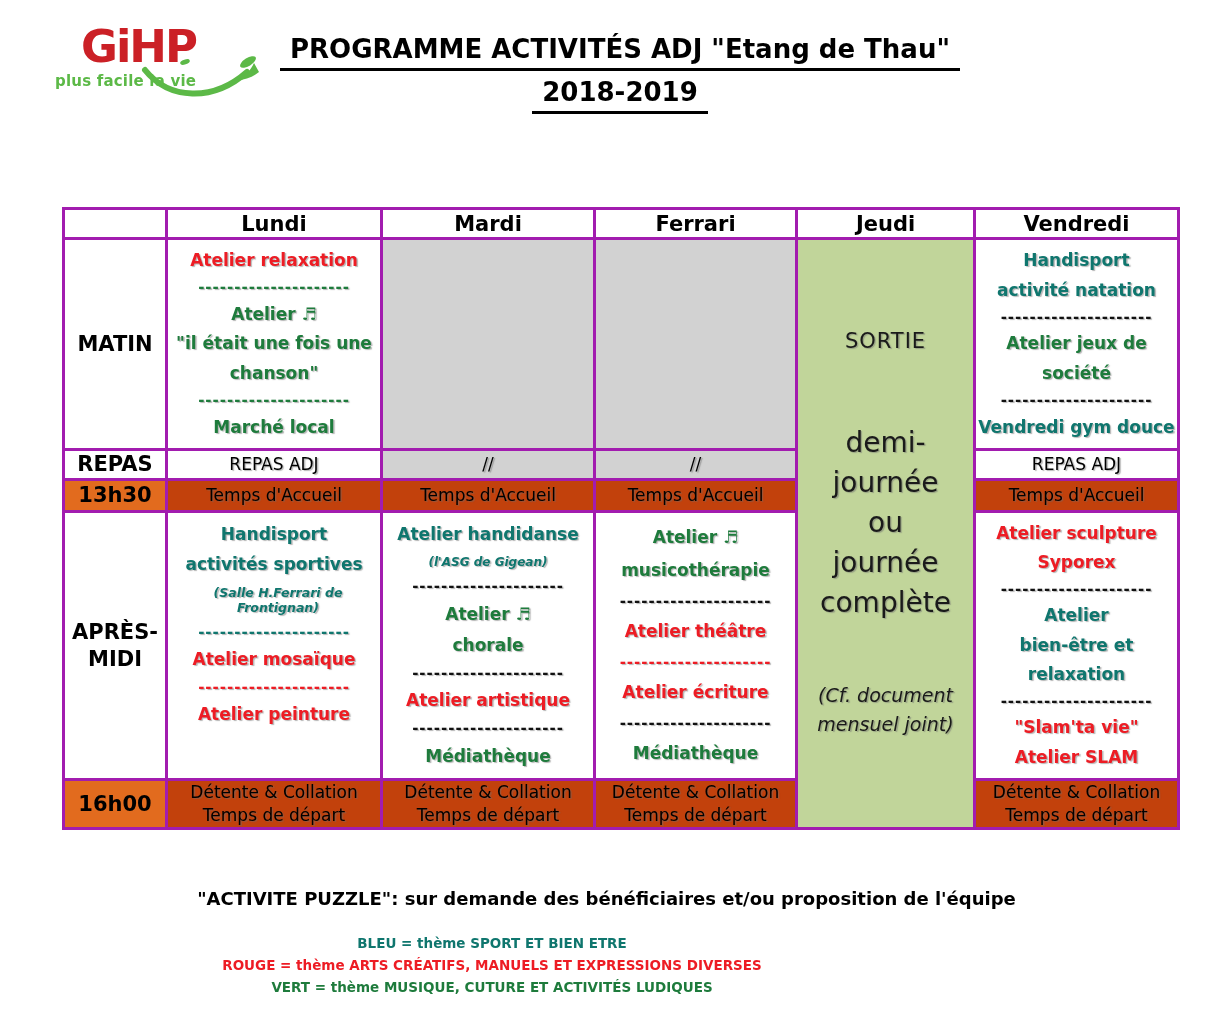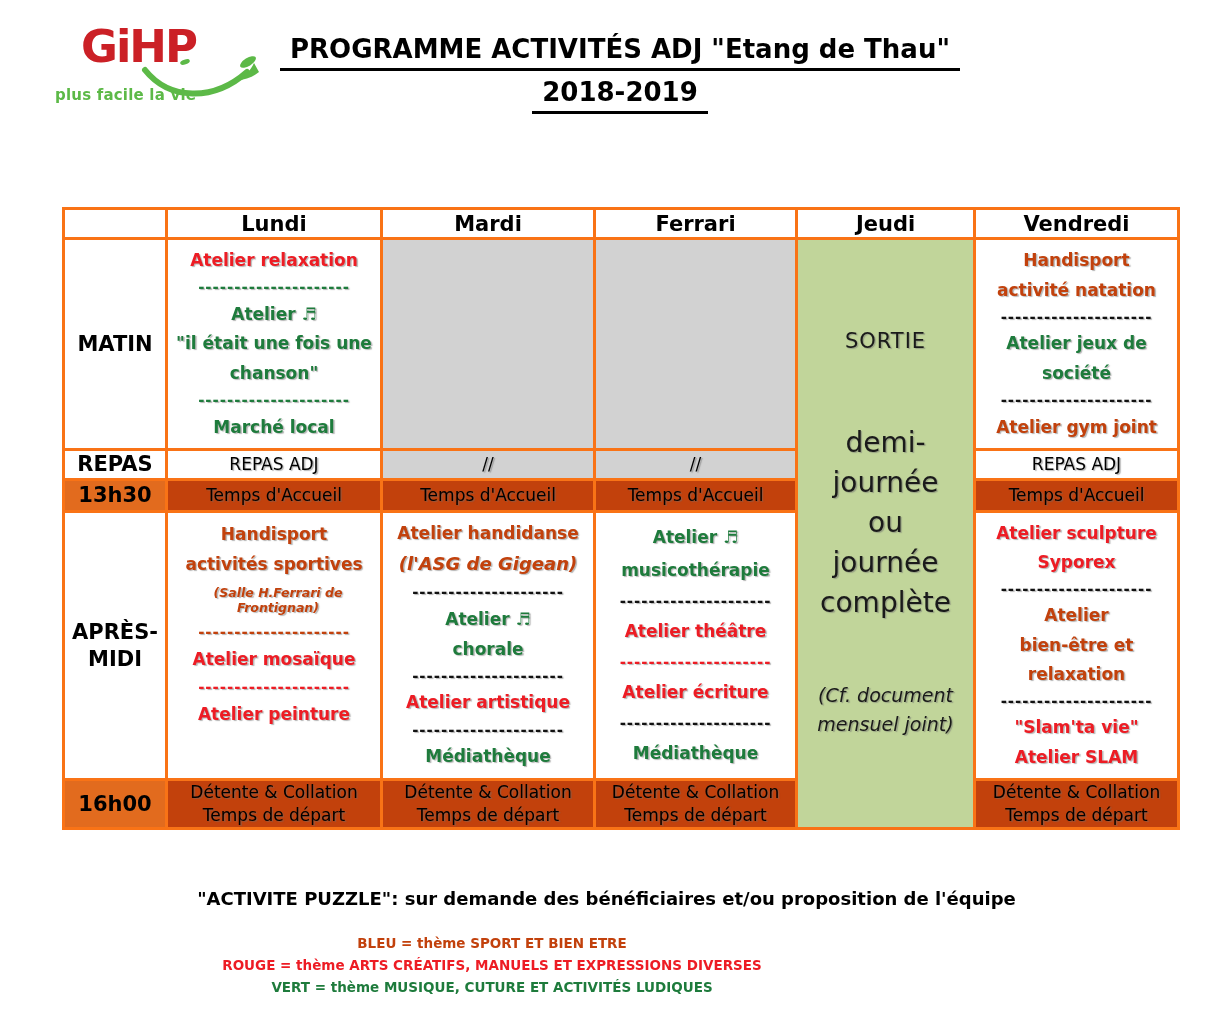--- a/index.html
+++ b/index.html
@@ -4,33 +4,33 @@
 <style>
   html,body{margin:0;padding:0;background:#fff;}
   #canvas{position:relative;width:1213px;height:1016px;background:#ffffff;
           font-family:"DejaVu Sans",sans-serif;color:#000;overflow:hidden;}
 
   
   .logo{position:absolute;left:55px;top:14px;width:240px;height:105px;}
   .brand{position:absolute;left:26px;top:6px;font-size:45px;font-weight:bold;
          color:#CB2026;letter-spacing:-2px;}
   .swoosh{position:absolute;left:86px;top:42px;}
-  .tagline{position:absolute;left:0px;top:72px;font-size:15px;font-weight:bold;
+  .tagline{position:absolute;left:0px;top:58px;font-size:15px;font-weight:bold;
            color:#5CB947;letter-spacing:0.2px;}
 
   
   .title{position:absolute;left:200px;top:36px;width:840px;text-align:center;
          font-weight:bold;font-size:26px;line-height:1;}
   .title .tline{display:inline-block;border-bottom:3px solid #000;padding:0 10px 6px;}
   .title .t2wrap{margin-top:8px;}
 
   
   table.sched{position:absolute;left:62px;top:207px;border-collapse:collapse;
               table-layout:fixed;width:1115px;}
-  table.sched td{border:3px solid #f97316;padding:0;text-align:center;vertical-align:middle;
+  table.sched td{border:3px solid #a21caf;padding:0;text-align:center;vertical-align:middle;
                  overflow:hidden;}
   td.corner{border:none;background:#fff;}
   tr.r-days{height:30px;}  tr.r-matin{height:211px;} tr.r-repas{height:30px;}
   tr.r-1330{height:32px;}  tr.r-pm{height:268px;}    tr.r-1600{height:49px;}
 
   .dayhead{font-size:21px;font-weight:bold;}
   .rowhead{font-size:21px;font-weight:bold;line-height:1.25;}
   .bg-orange{background:#E26B1E;}
   .bg-purple{background:#c2410c;}
   .bg-gray{background:#D2D2D2;}
@@ -41,23 +41,23 @@
   .cellfill{display:flex;flex-direction:column;justify-content:space-evenly;
             align-items:center;width:100%;}
   tr.r-matin .cellfill{height:205px;}
   tr.r-pm .cellfill{height:262px;}
   .pad-b{padding-bottom:42px;box-sizing:border-box;}
 
   .line{font-size:17px;font-weight:bold;line-height:1.25;}
   .dash{font-size:15px;font-weight:bold;letter-spacing:1px;line-height:1;}
 
   .c-red{color:#ED1C24;}   .c-green{color:#1E7B3C;}
-  .c-blue{color:#c2410c;}  .c-black{color:#111111;}
+  .c-blue{color:#0f766e;}  .c-black{color:#111111;}
   .c-sub13{font-size:12.5px;font-style:italic;margin-left:8px;}
-  .c-sub15{font-size:18px;font-style:italic;}
+  .c-sub15{font-size:12px;font-style:italic;}
 
   .midtext{font-size:17px;font-weight:normal;line-height:1.35;}
 
   
   .jfill{height:584px;display:flex;flex-direction:column;justify-content:center;
          align-items:center;color:#1a1a1a;}
   .jtitle{font-size:21px;letter-spacing:1px;margin-bottom:70px;}
   .jlines .line{font-size:28px;font-weight:normal;line-height:40px;}
   .jnote{margin-top:58px;font-style:italic;font-size:19px;line-height:1.5;
          max-width:162px;text-align:center;}
@@ -139,21 +139,21 @@
         </div>
       </td>
       <td>
         <div class="cellfill sh">
               <div class="line c-blue">Handisport</div>
               <div class="line c-blue">activité natation</div>
               <div class="dash c-black">---------------------</div>
               <div class="line c-green">Atelier jeux de</div>
               <div class="line c-green">société</div>
               <div class="dash c-black">---------------------</div>
-              <div class="line c-blue">Atelier gym joint</div>
+              <div class="line c-blue">Vendredi gym douce</div>
             </div>
       </td>
     </tr>
 
     <tr class="r-repas">
       <td class="rowhead">REPAS</td>
       <td>
         <div class="midtext sh">REPAS ADJ</div>
           </td>
       <td class="bg-gray">

